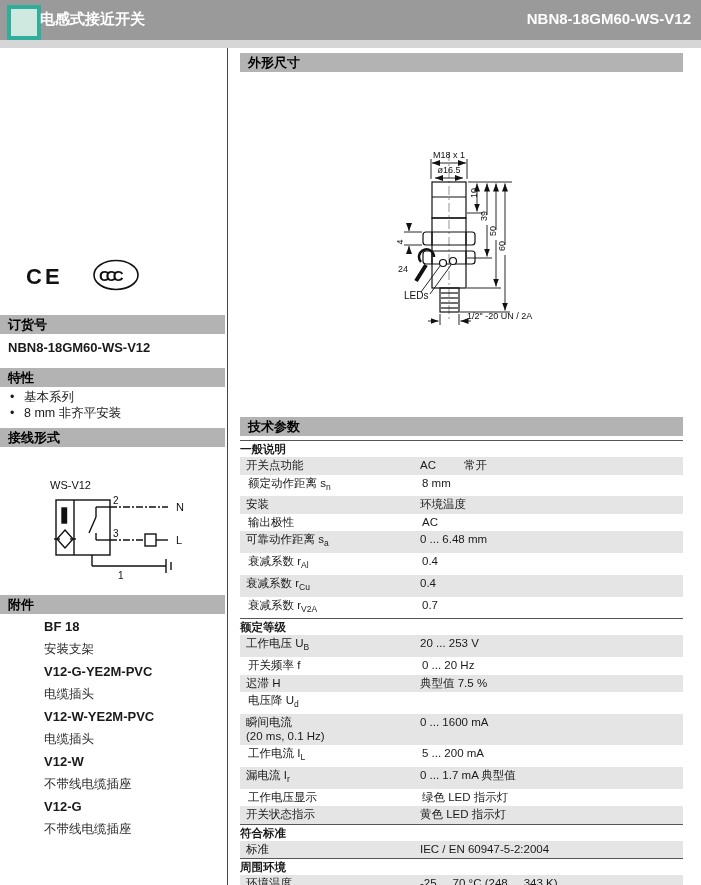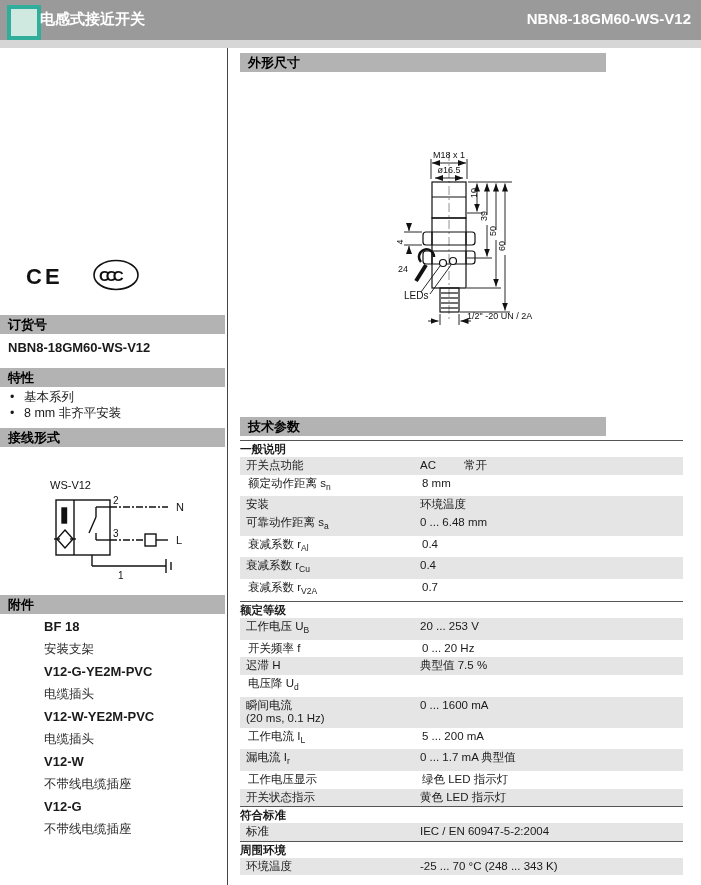--- a/index.html
+++ b/index.html
@@ -11,21 +11,21 @@
   .brand-icon{position:absolute;left:7px;top:5px;width:26px;height:27px;background:#cfe9e1;border:4px solid #2fae9b;}
   .ph-title{position:absolute;left:40px;top:10px;font-size:15px;font-weight:bold;color:#ffffff;}
   .ph-part{position:absolute;right:10px;top:10px;font-size:15px;font-weight:bold;color:#ffffff;}
   .top-strip{position:absolute;left:0;top:40px;width:701px;height:8px;background:#d6d6d6;}
 
   
   .v-divider{position:absolute;left:227px;top:48px;width:1px;height:837px;background:#444;}
 
   .sec-bar{position:absolute;background:#b3b3b3;height:19px;line-height:19px;font-size:13px;font-weight:bold;color:#000;padding-left:8px;box-sizing:border-box;}
   .bar-left{left:0;width:225px;}
-  .bar-right{left:240px;width:366px;}
+  .bar-right{left:240px;width:443px;}
 
   .left-text{position:absolute;left:8px;font-size:12.5px;}
   .bold{font-weight:bold;font-size:13px;}
 
   .bullet{position:absolute;left:10px;font-size:12.5px;}
   .bullet .dot{display:inline-block;width:14px;}
 
   
   #acc-list{position:absolute;left:8px;top:616px;width:212px;margin-left:36px;}
   .acc-name{font-size:13px;font-weight:bold;line-height:22px;}
@@ -221,20 +221,24 @@
         <div class="tvalue">AC<span style="display: inline-block; width: 28px;"></span>常开</div>
       </div>
       <div class="trow">
         <div class="tlabel">额定动作距离  s<sub>n</sub></div>
         <div class="tvalue">8 mm</div>
       </div>
       <div class="trow shade">
         <div class="tlabel">安装</div>
         <div class="tvalue">环境温度</div>
       </div>
+      <div class="trow">
+        <div class="tlabel">输出极性</div>
+        <div class="tvalue">AC</div>
+      </div>
       <div class="trow shade">
         <div class="tlabel">可靠动作距离 s<sub>a</sub></div>
         <div class="tvalue">0 ... 6.48 mm</div>
       </div>
       <div class="trow">
         <div class="tlabel">衰减系数 r<sub>Al</sub></div>
         <div class="tvalue">0.4</div>
       </div>
       <div class="trow shade">
         <div class="tlabel">衰减系数 r<sub>Cu</sub></div>

